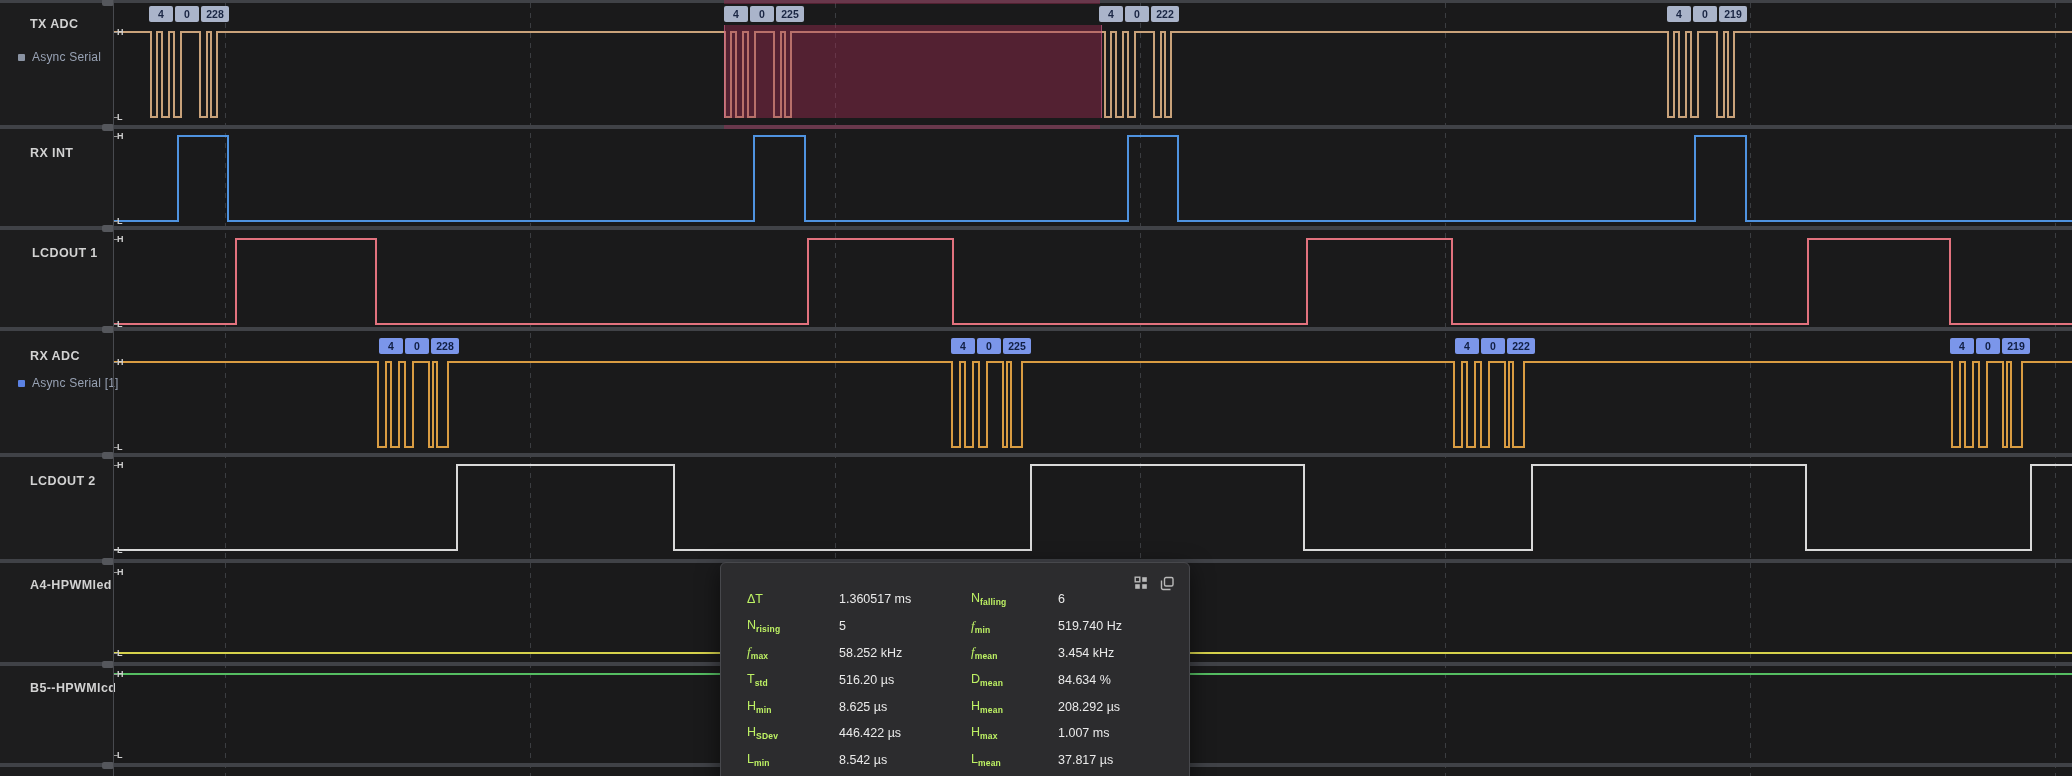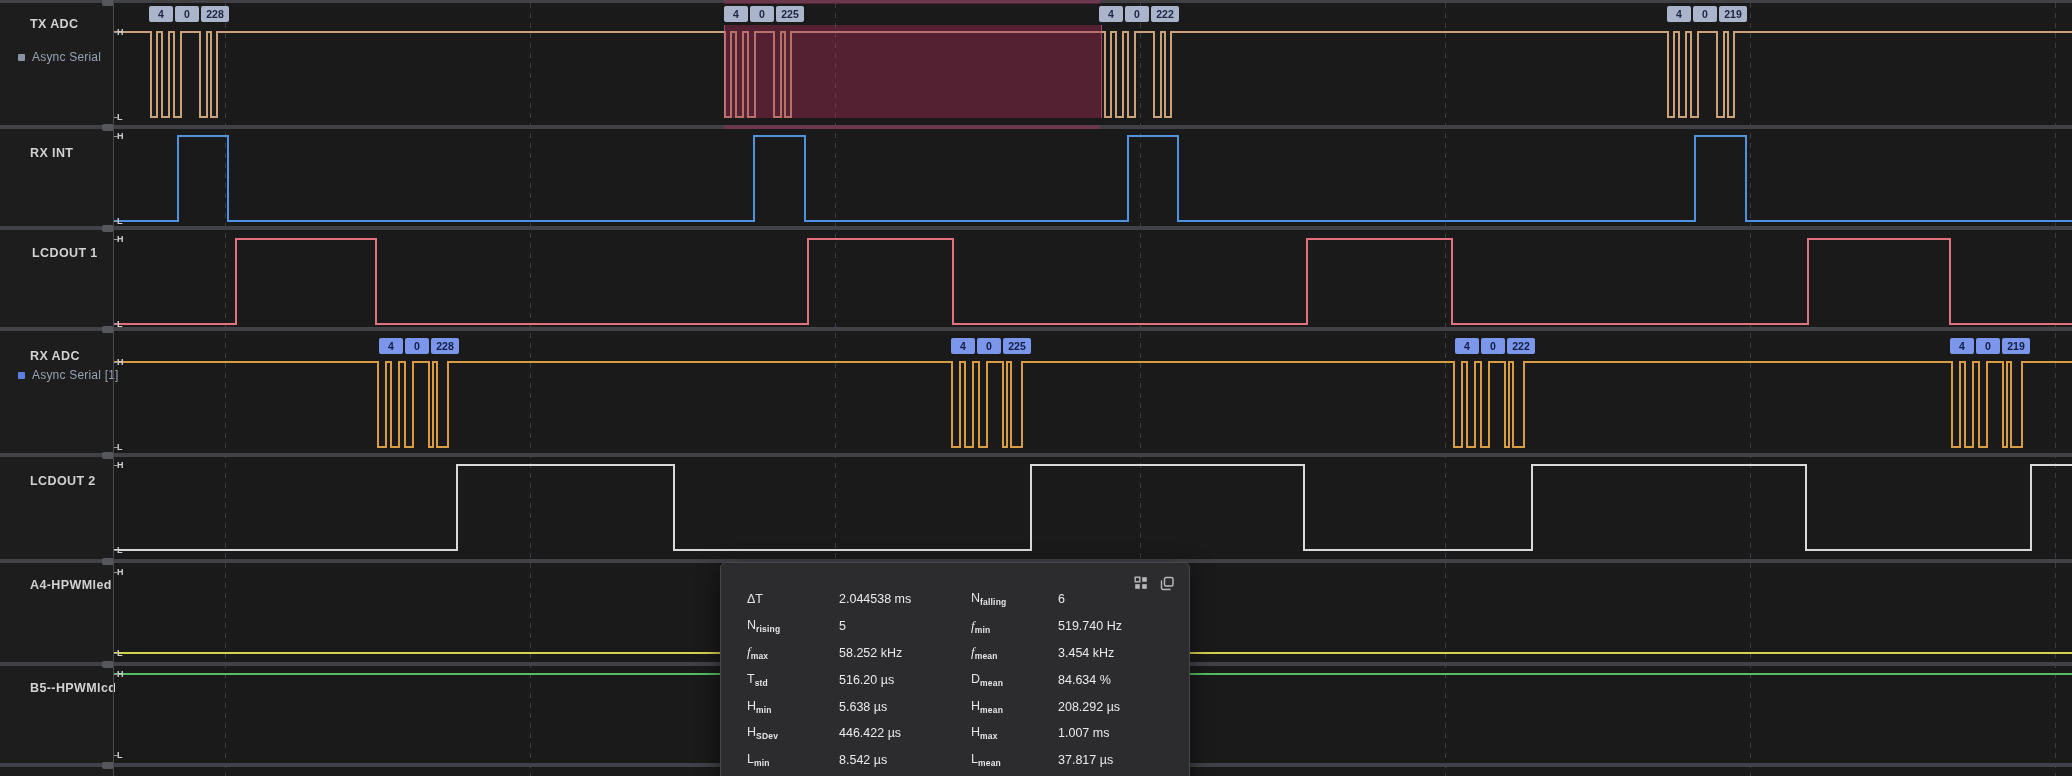--- a/index.html
+++ b/index.html
@@ -26,21 +26,21 @@
     font-weight:600;border-radius:2px;z-index:4;}
   .sel{position:absolute;z-index:5;}
   .sel-main{border-left:1px solid rgba(226,112,152,.55);border-right:1px solid rgba(226,112,152,.55);}
   .panel{position:absolute;background:#2c2c2e;border:1px solid #47484c;border-radius:6px;
     box-shadow:0 6px 22px rgba(0,0,0,.55);z-index:10;}
   .panel-icons{position:absolute;top:13px;right:14px;display:flex;gap:11px;}
   .picon{width:15px;height:15px;color:#b9b9b9;cursor:pointer;}
   .picon svg{display:block;}
   .panel-grid{position:absolute;left:26px;top:23px;right:10px;display:grid;
     grid-template-columns:92px 132px 87px auto;grid-auto-rows:26.8px;align-items:center;}
-  .m-label{color:#e5e5e5;font-size:12.5px;font-weight:500;}
+  .m-label{color:#bef264;font-size:12.5px;font-weight:500;}
   .m-label .sub{font-size:8.5px;font-weight:700;vertical-align:-3px;letter-spacing:.2px;}
   .m-label .it{font-style:italic;font-family:"Liberation Serif",serif;font-size:13px;}
   .m-value{color:#eaeaea;font-size:12.5px;}
 </style>
 </head>
 <body>
 
 <div class="stage" id="stage">
   <div class="labelcol"></div>
   <div id="dyn">
@@ -104,21 +104,21 @@
       </svg>
       <div class="ch-name" style="left: 32px; top: 246px;">LCDOUT 1</div>
       <div class="hl" style="left: 117px; top: 234px;">H</div>
       <div class="hl" style="left: 117px; top: 319px;">L</div>
       <div class="hl-tick" style="left: 113px; top: 239px;"></div>
       <div class="hl-tick" style="left: 113px; top: 324px;"></div>
       <svg class="wave" width="1959" height="97" style="left: 113px; top: 230px;">
         <path d="M0 94 L123 94 L123 9 L263 9 L263 94 L695 94 L695 9 L840 9 L840 94 L1194 94 L1194 9 L1339 9 L1339 94 L1695 94 L1695 9 L1837 9 L1837 94 L1959 94" fill="none" stroke="#e2727e" stroke-width="1.4" shape-rendering="crispEdges"></path>
       </svg>
       <div class="ch-name" style="left: 30px; top: 349px;">RX ADC</div>
-      <div class="analyzer" style="left: 18px; top: 368px;">
+      <div class="analyzer" style="left: 18px; top: 376px;">
         <span class="swatch" style="background: rgb(91, 130, 227);"></span>
         <span class="atext">Async Serial [1]</span>
       </div>
       <div class="hl" style="left: 117px; top: 357px;">H</div>
       <div class="hl" style="left: 117px; top: 442px;">L</div>
       <div class="hl-tick" style="left: 113px; top: 362px;"></div>
       <div class="hl-tick" style="left: 113px; top: 447px;"></div>
       <svg class="wave" width="1959" height="122" style="left: 113px; top: 331px;">
         <path d="M0 31 L265 31 L265 116 L273 116 L273 31 L278 31 L278 116 L286 116 L286 31 L292 31 L292 116 L300 116 L300 31 L316 31 L316 116 L320 116 L320 31 L324 31 L324 116 L335 116 L335 31 L839 31 L839 116 L847 116 L847 31 L852 31 L852 116 L860 116 L860 31 L866 31 L866 116 L874 116 L874 31 L890 31 L890 116 L894 116 L894 31 L898 31 L898 116 L909 116 L909 31 L1341 31 L1341 116 L1349 116 L1349 31 L1354 31 L1354 116 L1362 116 L1362 31 L1368 31 L1368 116 L1376 116 L1376 31 L1392 31 L1392 116 L1396 116 L1396 31 L1400 31 L1400 116 L1411 116 L1411 31 L1839 31 L1839 116 L1847 116 L1847 31 L1852 31 L1852 116 L1860 116 L1860 31 L1866 31 L1866 116 L1874 116 L1874 31 L1890 31 L1890 116 L1894 116 L1894 31 L1898 31 L1898 116 L1909 116 L1909 31 L1959 31" fill="none" stroke="#d99c42" stroke-width="1.4" shape-rendering="crispEdges"></path>
       </svg>
@@ -172,37 +172,37 @@
       </span>
       <span class="picon">
         <svg viewBox="0 0 15 15" width="15" height="15" fill="none" stroke="currentColor" stroke-width="1.4">
           <rect x="4.5" y="1.5" width="8.5" height="8.5" rx="1.5"></rect>
           <path d="M10.5 13.5 H3 a1.5 1.5 0 0 1 -1.5 -1.5 V4.5"></path>
         </svg>
       </span>
     </div>
     <div class="panel-grid" id="panel-grid">
         <div class="m-label"><span>ΔT</span></div>
-        <div class="m-value">2.044538 ms</div>
+        <div class="m-value">1.360517 ms</div>
         <div class="m-label"><span>N</span><span class="sub">falling</span></div>
         <div class="m-value">6</div>
         <div class="m-label"><span>N</span><span class="sub">rising</span></div>
         <div class="m-value">5</div>
         <div class="m-label"><span class="it">f</span><span class="sub">min</span></div>
         <div class="m-value">519.740 Hz</div>
         <div class="m-label"><span class="it">f</span><span class="sub">max</span></div>
         <div class="m-value">58.252 kHz</div>
         <div class="m-label"><span class="it">f</span><span class="sub">mean</span></div>
         <div class="m-value">3.454 kHz</div>
         <div class="m-label"><span>T</span><span class="sub">std</span></div>
         <div class="m-value">516.20 µs</div>
         <div class="m-label"><span>D</span><span class="sub">mean</span></div>
         <div class="m-value">84.634 %</div>
         <div class="m-label"><span>H</span><span class="sub">min</span></div>
-        <div class="m-value">5.638 µs</div>
+        <div class="m-value">8.625 µs</div>
         <div class="m-label"><span>H</span><span class="sub">mean</span></div>
         <div class="m-value">208.292 µs</div>
         <div class="m-label"><span>H</span><span class="sub">SDev</span></div>
         <div class="m-value">446.422 µs</div>
         <div class="m-label"><span>H</span><span class="sub">max</span></div>
         <div class="m-value">1.007 ms</div>
         <div class="m-label"><span>L</span><span class="sub">min</span></div>
         <div class="m-value">8.542 µs</div>
         <div class="m-label"><span>L</span><span class="sub">mean</span></div>
         <div class="m-value">37.817 µs</div>

